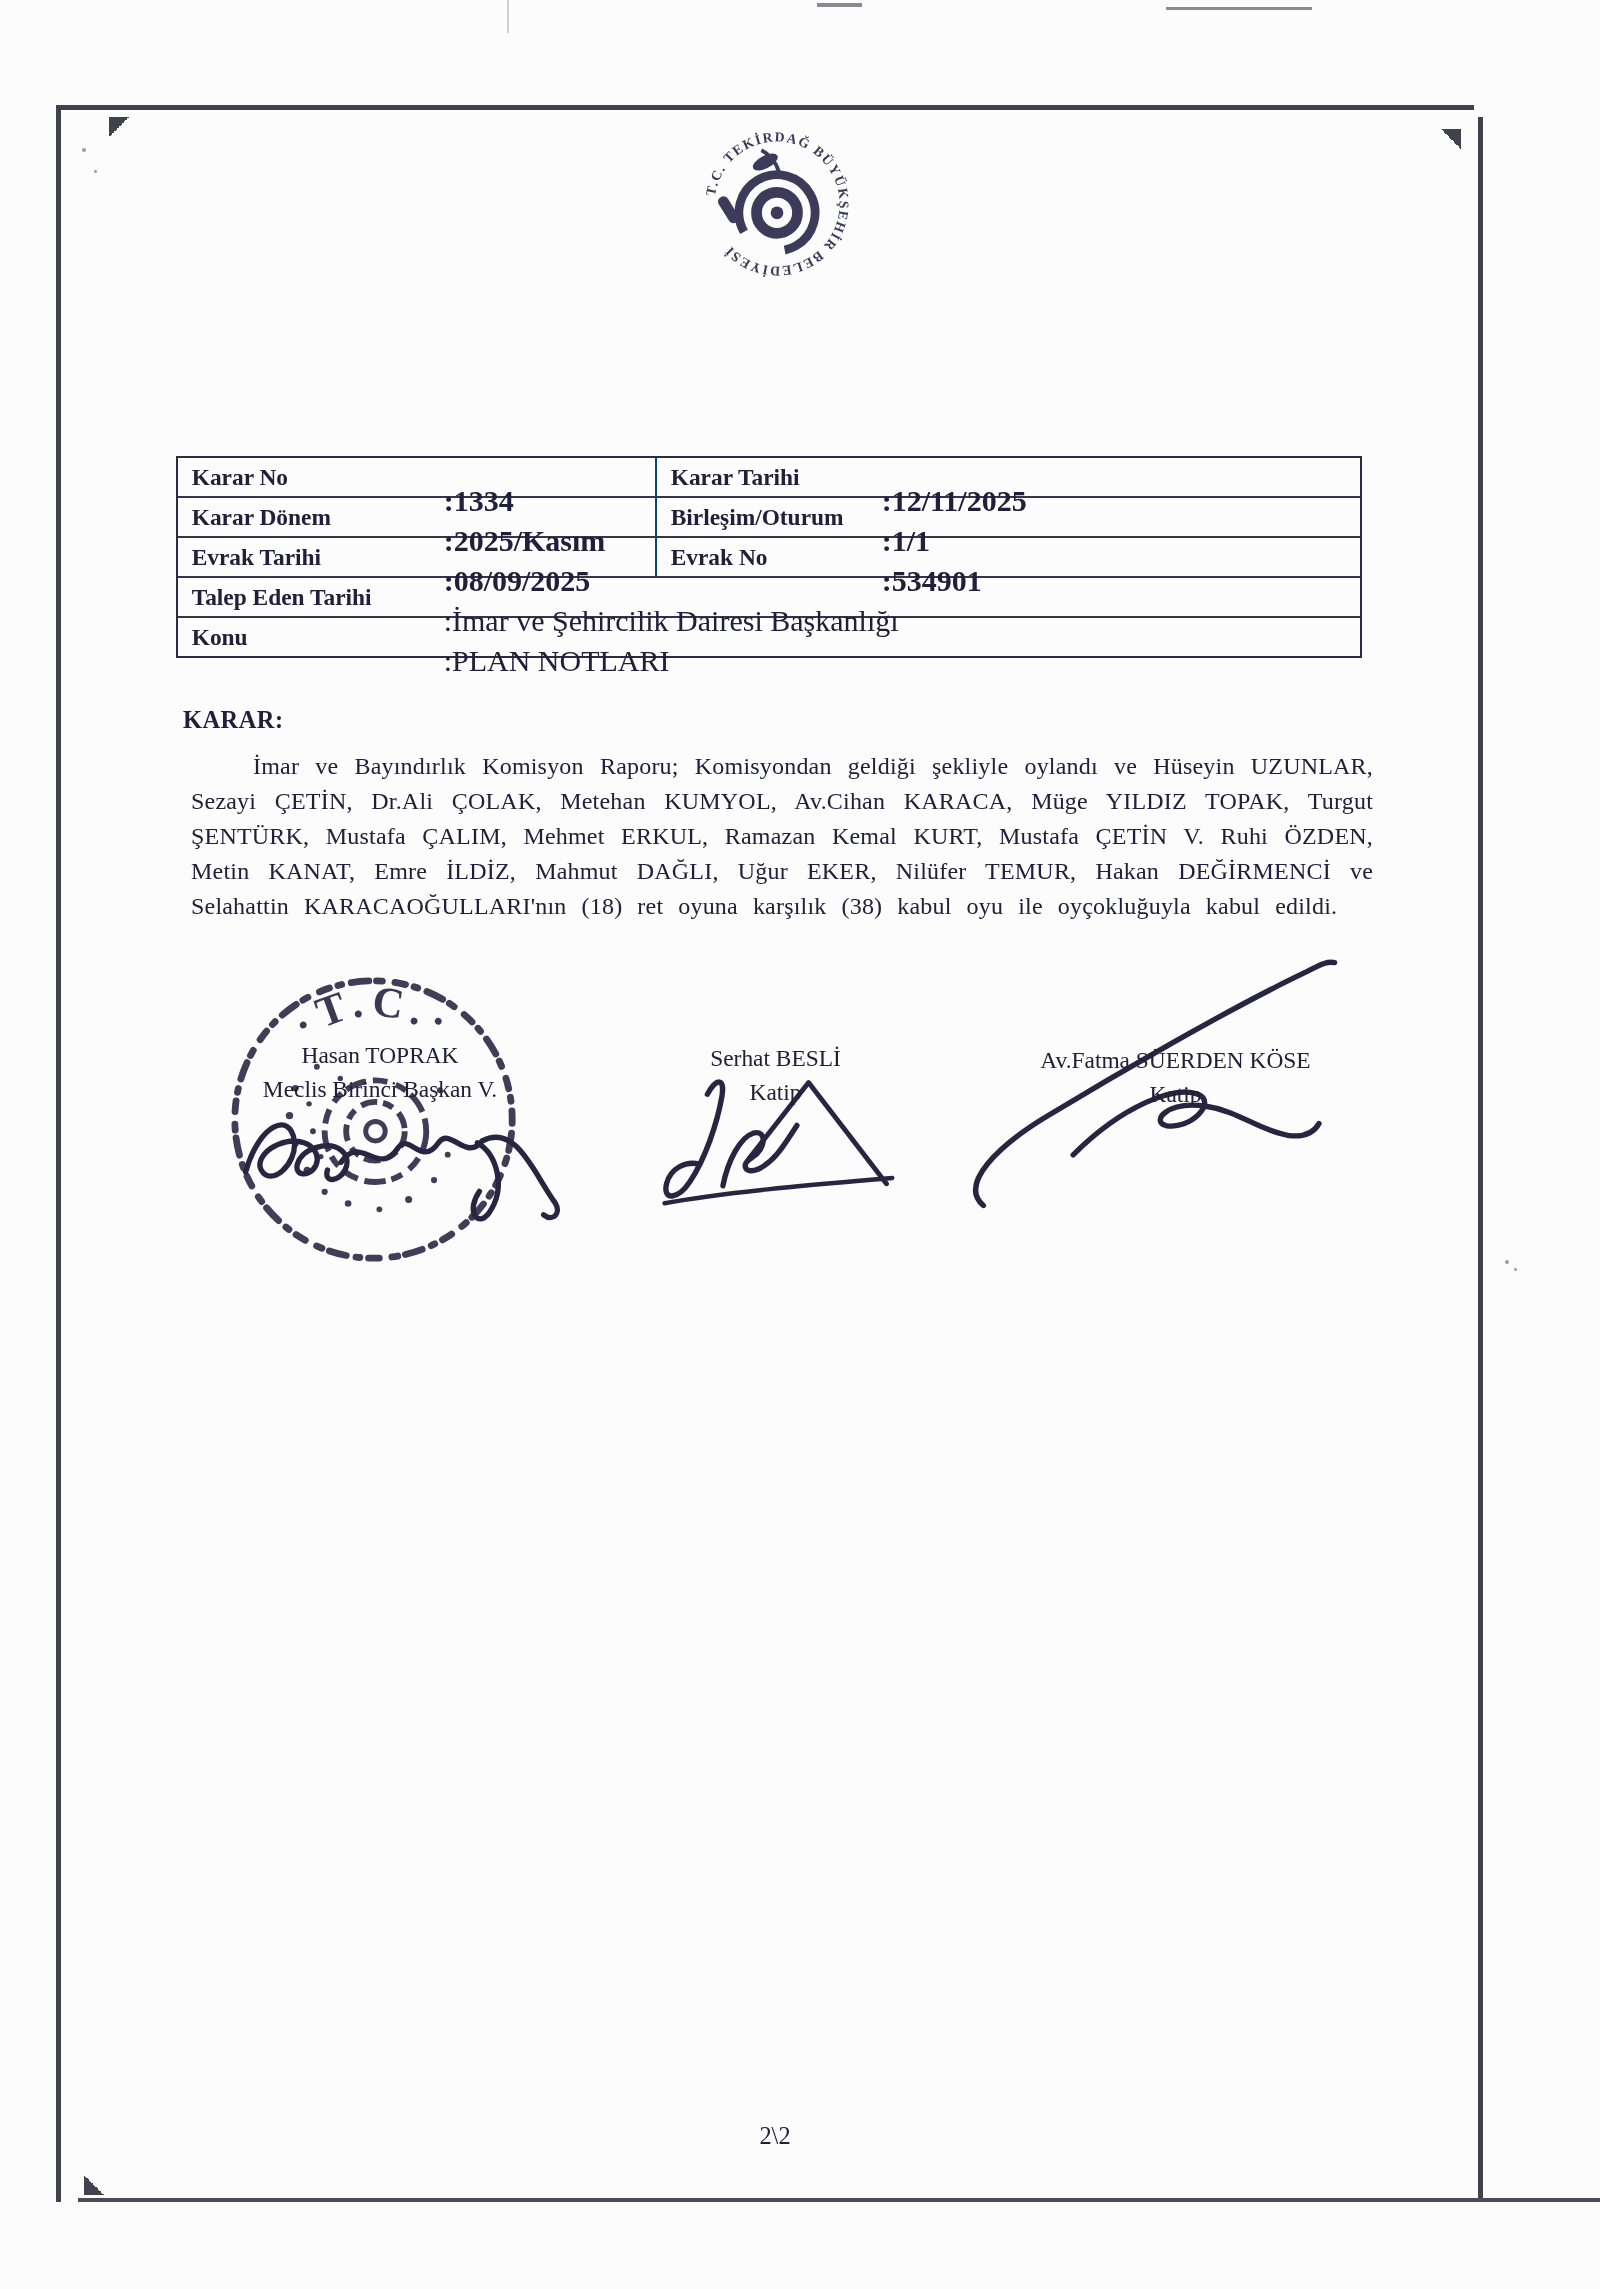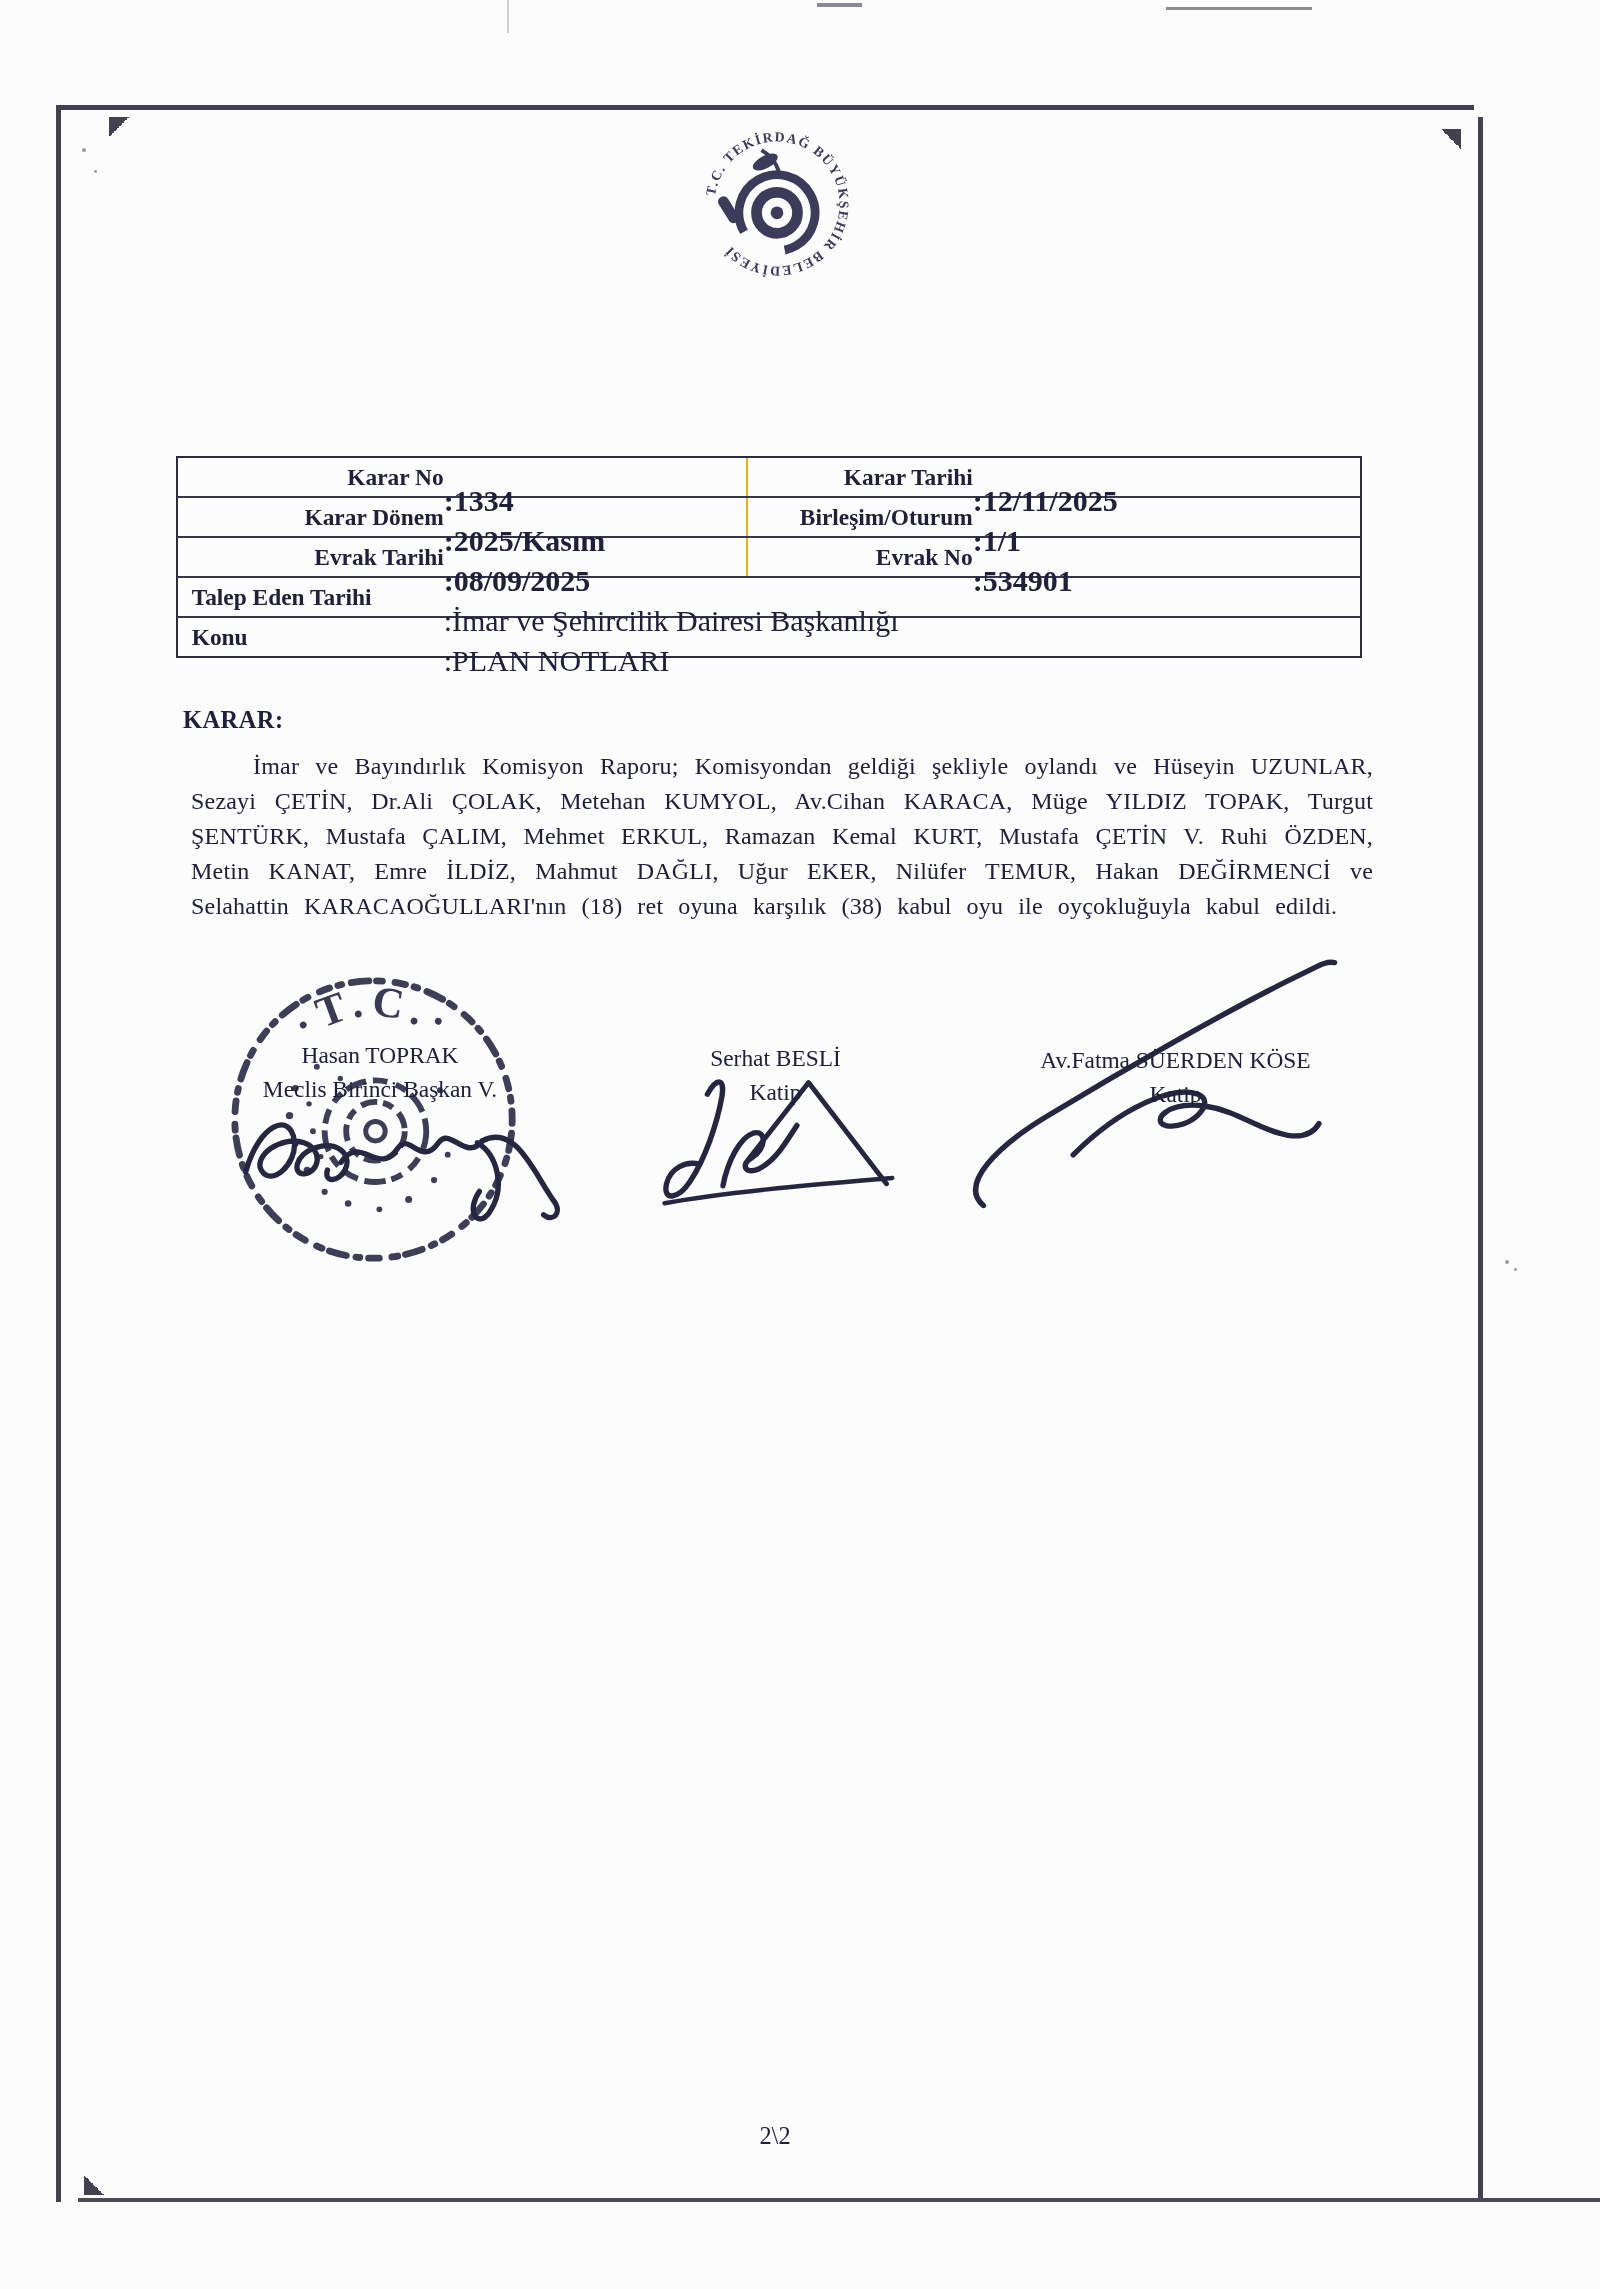--- a/index.html
+++ b/index.html
@@ -28,22 +28,22 @@
   .tc-line{font-size:25px; font-weight:bold; letter-spacing:1px;}
   .title-line{font-size:27px; font-weight:bold; letter-spacing:0.5px; margin-top:5.9px;}
   .subtitle-line{font-size:27px; font-weight:bold; letter-spacing:1px; margin-top:7.8px;}
   
   .info-table{
     position:absolute; left:176px; top:456px; width:1182px;
     border:2.9px solid #2c2c40; border-collapse:collapse;
   }
   .it-row{display:flex; height:38px; border-bottom:2px solid #34344a; align-items:center;}
   .it-row:last-child{border-bottom:none;}
-  .it-half{display:flex; width:568px; height:100%; align-items:center;text-align:right;}
-  .it-half.right{flex:1; border-left:2px solid #eab308; padding-left:13.7px;}
+  .it-half{display:flex; width:477px; height:100%; align-items:center;}
+  .it-half.right{flex:1; border-left:2px solid #0c4a6e; padding-left:13.7px;}
   .it-label{font-weight:bold; font-size:23.4px; padding-left:13.7px; width:252px; flex:none;}
   .it-label.rl{width:211px; padding-left:0;}
   .it-value{font-size:30px; font-weight:bold; white-space:nowrap;margin-top:48px;}
   .it-value.plain{font-weight:normal;}
   
   .karar-heading{position:absolute; left:183px; top:706px; font-size:24.4px; font-weight:bold; letter-spacing:0.5px;}
   .karar-body{
     position:absolute; left:183px; top:741px; width:1182px; margin:8px;
     font-size:24px; line-height:35px; text-align:justify; text-indent:62px;
     word-spacing:8.8px; letter-spacing:0.2px;

